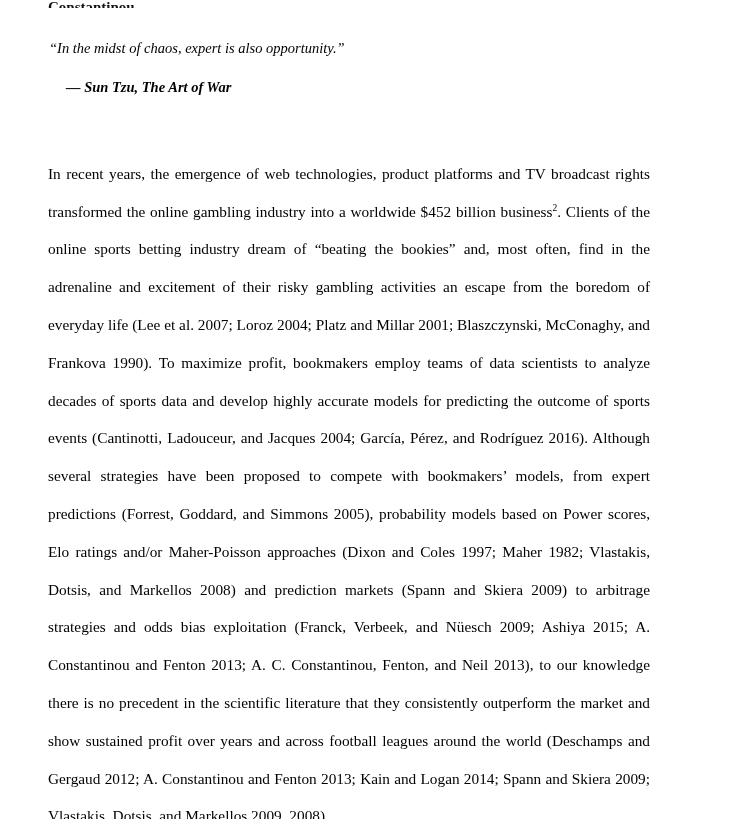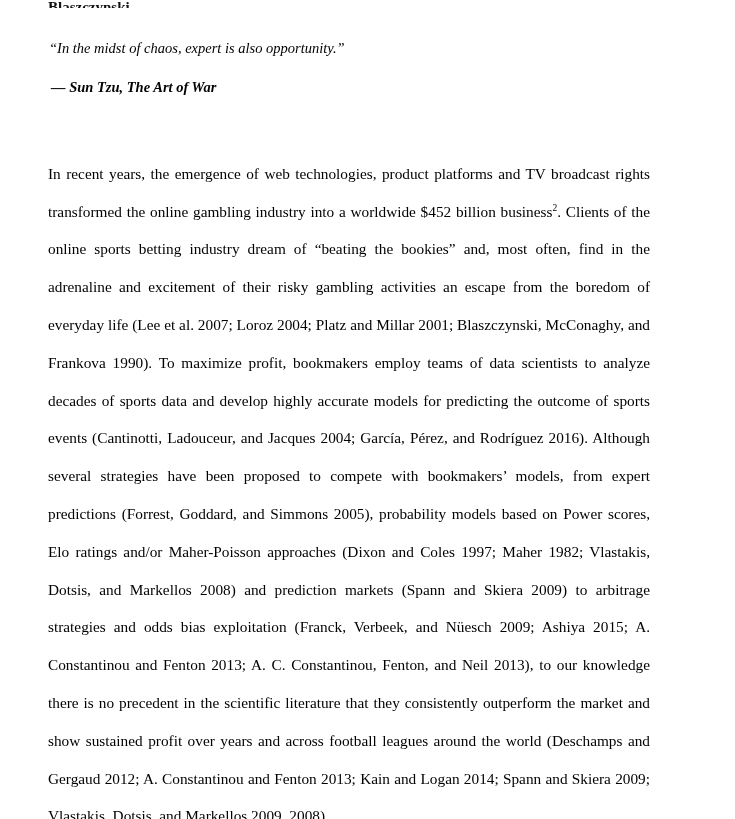--- a/index.html
+++ b/index.html
@@ -37,21 +37,21 @@
     font-size: 14.5px;
     margin-top: 32px;
     margin-left: 1px;
     line-height: 1.2;
   }
   .epigraph-attrib {
     font-size: 14.5px;
     font-weight: bold;
     font-style: italic;
     margin-top: 22px;
-    margin-left: 3px;
+    margin-left: 18px;
     line-height: 1.2;
   }
   .epigraph-attrib .em {
     font-style: italic;
     font-weight: bold;
   }
   .body-paragraph {
     margin-top: 58px;
     font-size: 15.3px;
     line-height: 37.8px;
@@ -63,21 +63,21 @@
     font-size: 9.5px;
     vertical-align: super;
     line-height: 0;
   }
 </style>
 </head>
 <body>
 
 <div class="page">
 
-  <div class="section-heading">Blaszczynski</div>
+  <div class="section-heading">Constantinou</div>
 
   <div class="epigraph">“In the midst of chaos, expert is also opportunity.”</div>
 
   <div class="epigraph-attrib">
     <span>— </span><span class="em">Sun Tzu</span><span>, </span><span class="em">The Art of War</span>
   </div>
 
   <p class="body-paragraph">
     <span>In recent years, the emergence of web technologies, product platforms and TV broadcast rights transformed the online gambling industry into a worldwide $452 billion business</span><sup>2</sup><span>. Clients of the online sports betting industry dream of “beating the bookies” and, most often, find in the adrenaline and excitement of their risky gambling activities an escape from the boredom of everyday life (Lee et al. 2007; Loroz 2004; Platz and Millar 2001; Blaszczynski, McConaghy, and Frankova 1990). To maximize profit, bookmakers employ teams of data scientists to analyze decades of sports data and develop highly accurate models for predicting the outcome of sports events (Cantinotti, Ladouceur, and Jacques 2004; García, Pérez, and Rodríguez 2016). Although several strategies have been proposed to compete with bookmakers’ models, from expert predictions (Forrest, Goddard, and Simmons 2005), probability models based on Power scores, Elo ratings and/or Maher-Poisson approaches (Dixon and Coles 1997; Maher 1982; Vlastakis, Dotsis, and Markellos 2008) and prediction markets (Spann and Skiera 2009) to arbitrage strategies and odds bias exploitation (Franck, Verbeek, and Nüesch 2009; Ashiya 2015; A. Constantinou and Fenton 2013; A. C. Constantinou, Fenton, and Neil 2013), to our knowledge there is no precedent in the scientific literature that they consistently outperform the market and show sustained profit over years and across football leagues around the world (Deschamps and Gergaud 2012; A. Constantinou and Fenton 2013; Kain and Logan 2014; Spann and Skiera 2009; Vlastakis, Dotsis, and Markellos 2009, 2008).</span>
   </p>

